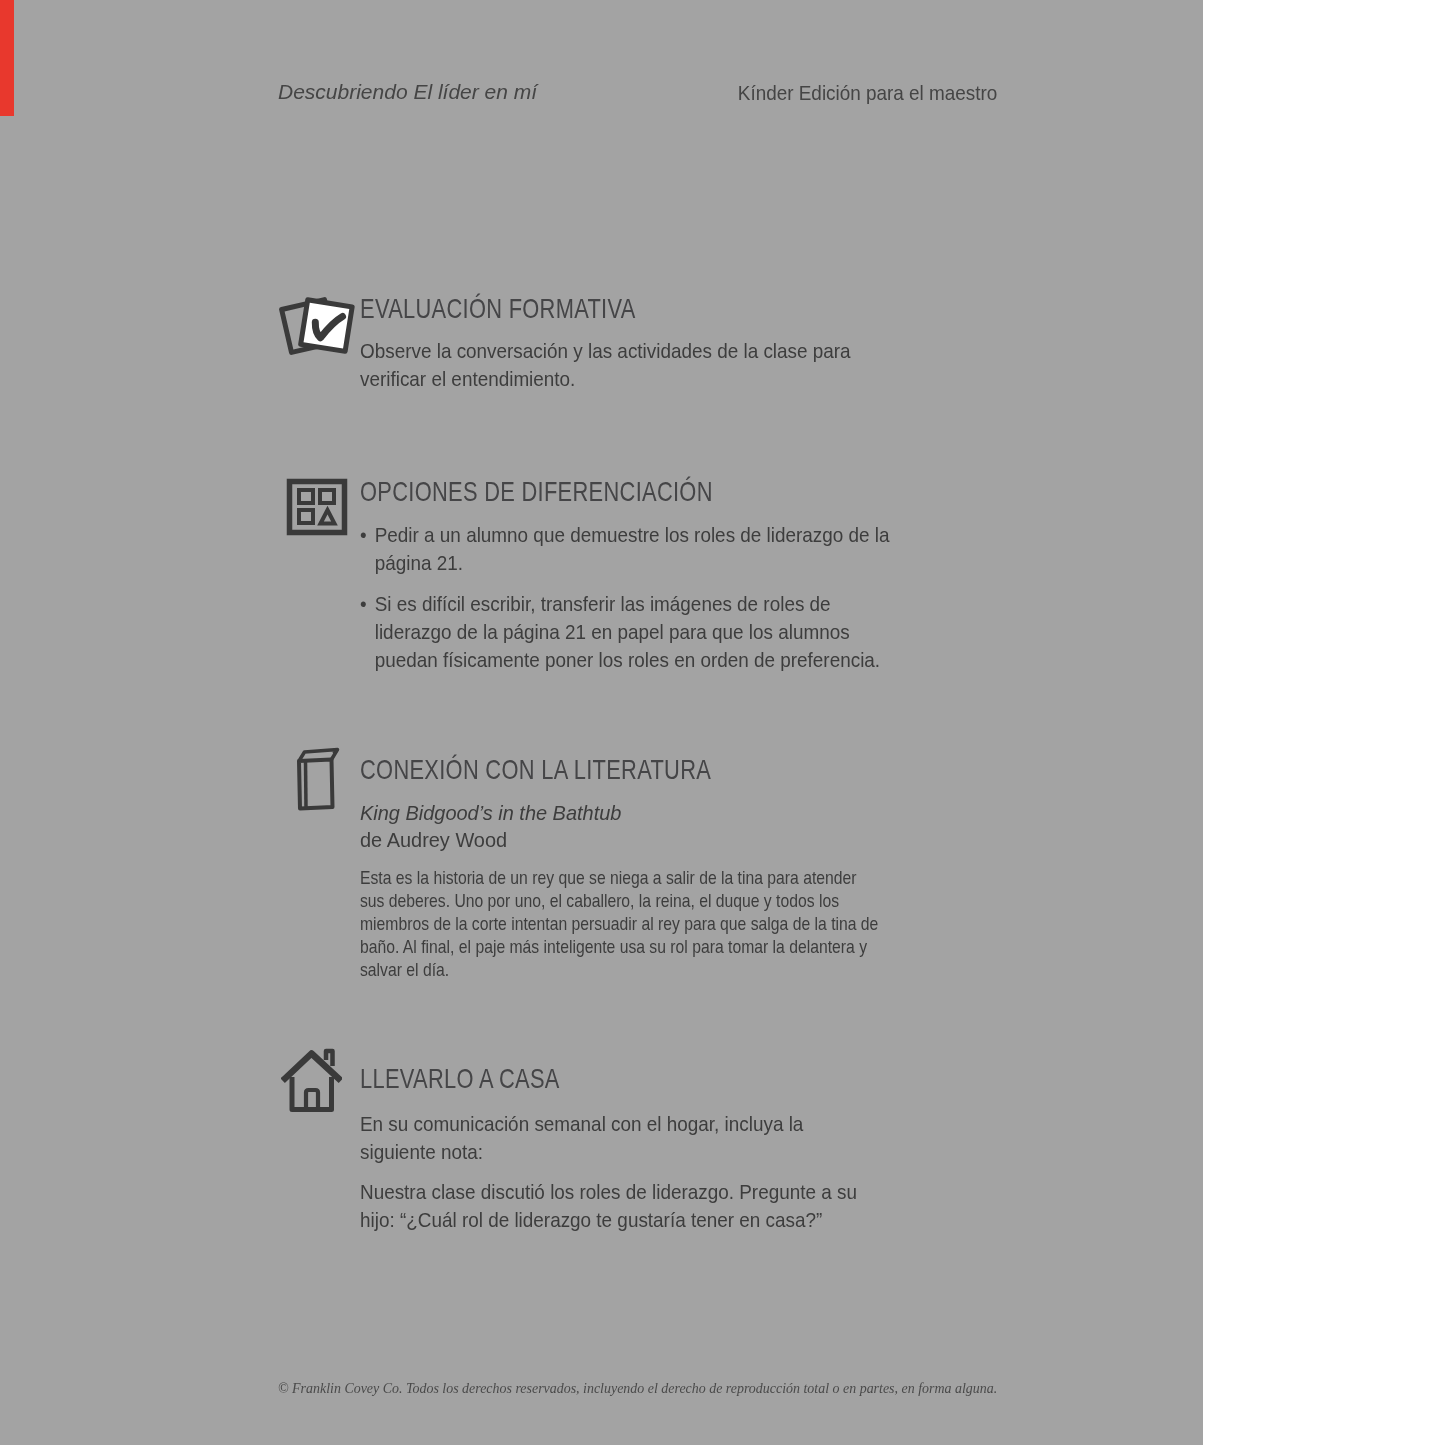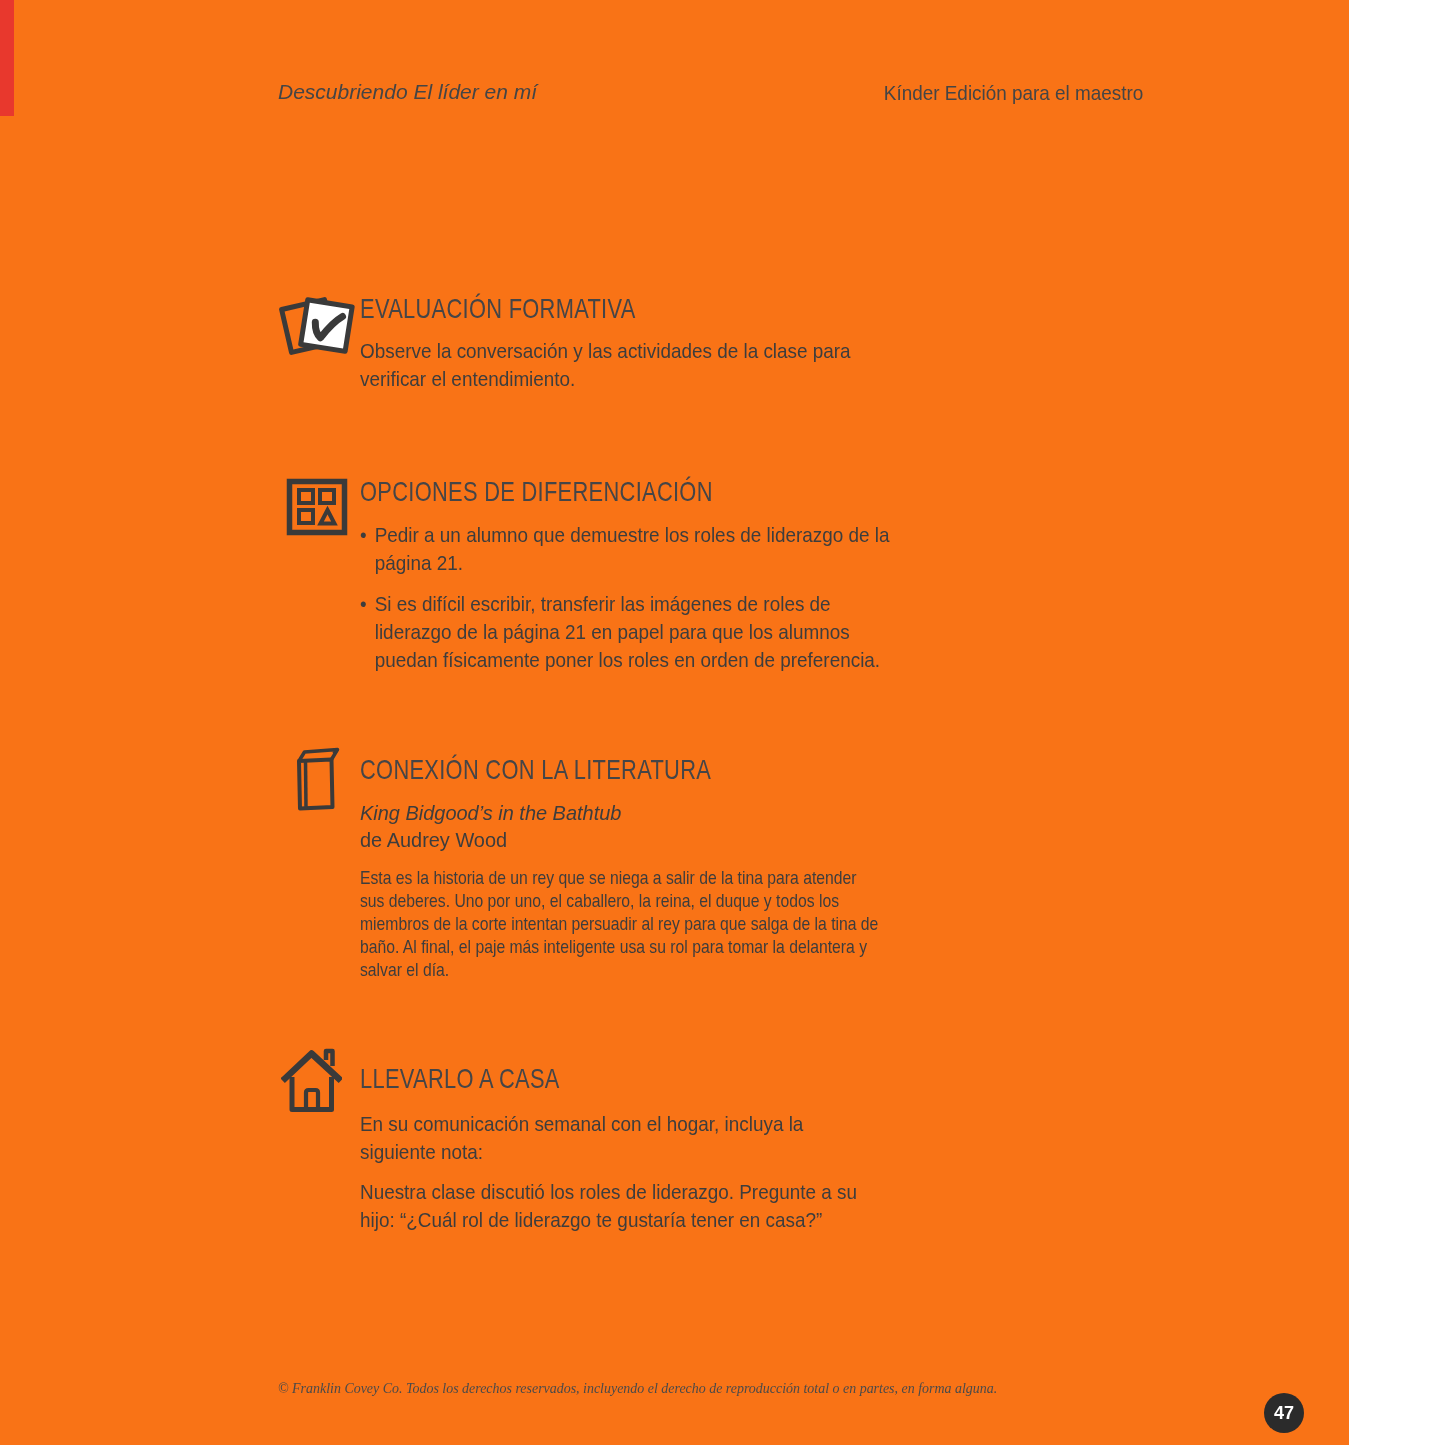--- a/index.html
+++ b/index.html
@@ -1,23 +1,22 @@
 <!DOCTYPE html>
 <html><head>
 <meta charset="utf-8">
 <style>
   html,body{margin:0;padding:0;background:#ffffff;}
   .page{
     position:relative;
-    width:1343px;height:1445px;
-    background:#f97316;
+    width:1203px;height:1445px;
+    background:#a3a3a3;
     font-family:"Liberation Sans",sans-serif;
     color:#3d3d3d;
     overflow:hidden;
-    padding-left:6px;
   }
   .abs{position:absolute;}
   .cx{transform:scaleX(.9);transform-origin:0 0;}
   .cx-sm{transform:scaleX(.85);transform-origin:0 0;}
 
   
   .hdr-left{
     left:278px;top:80px;
     font-size:21px;font-style:italic;color:#454545;
     white-space:nowrap;

